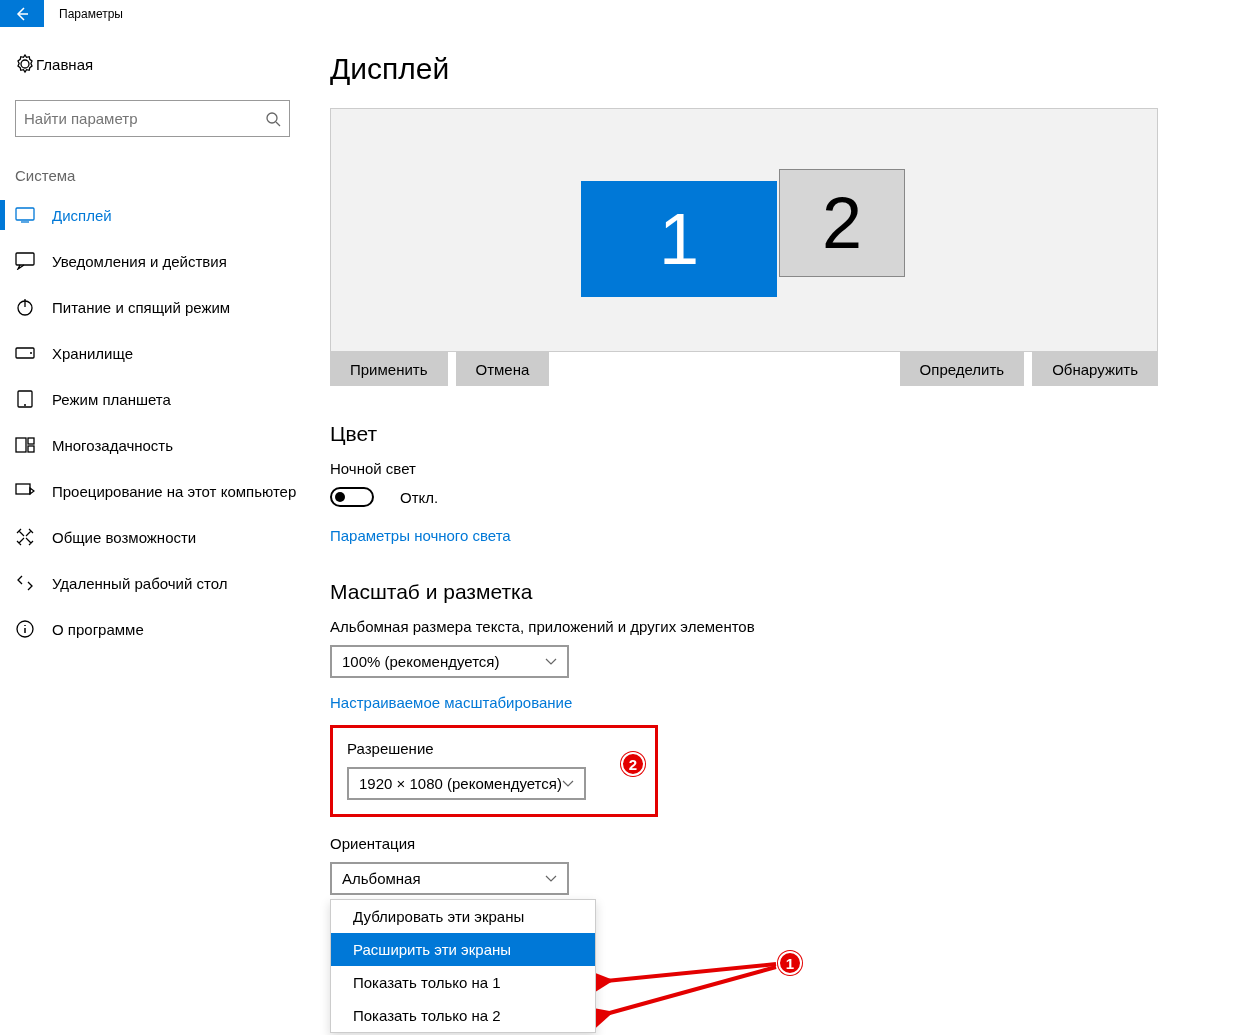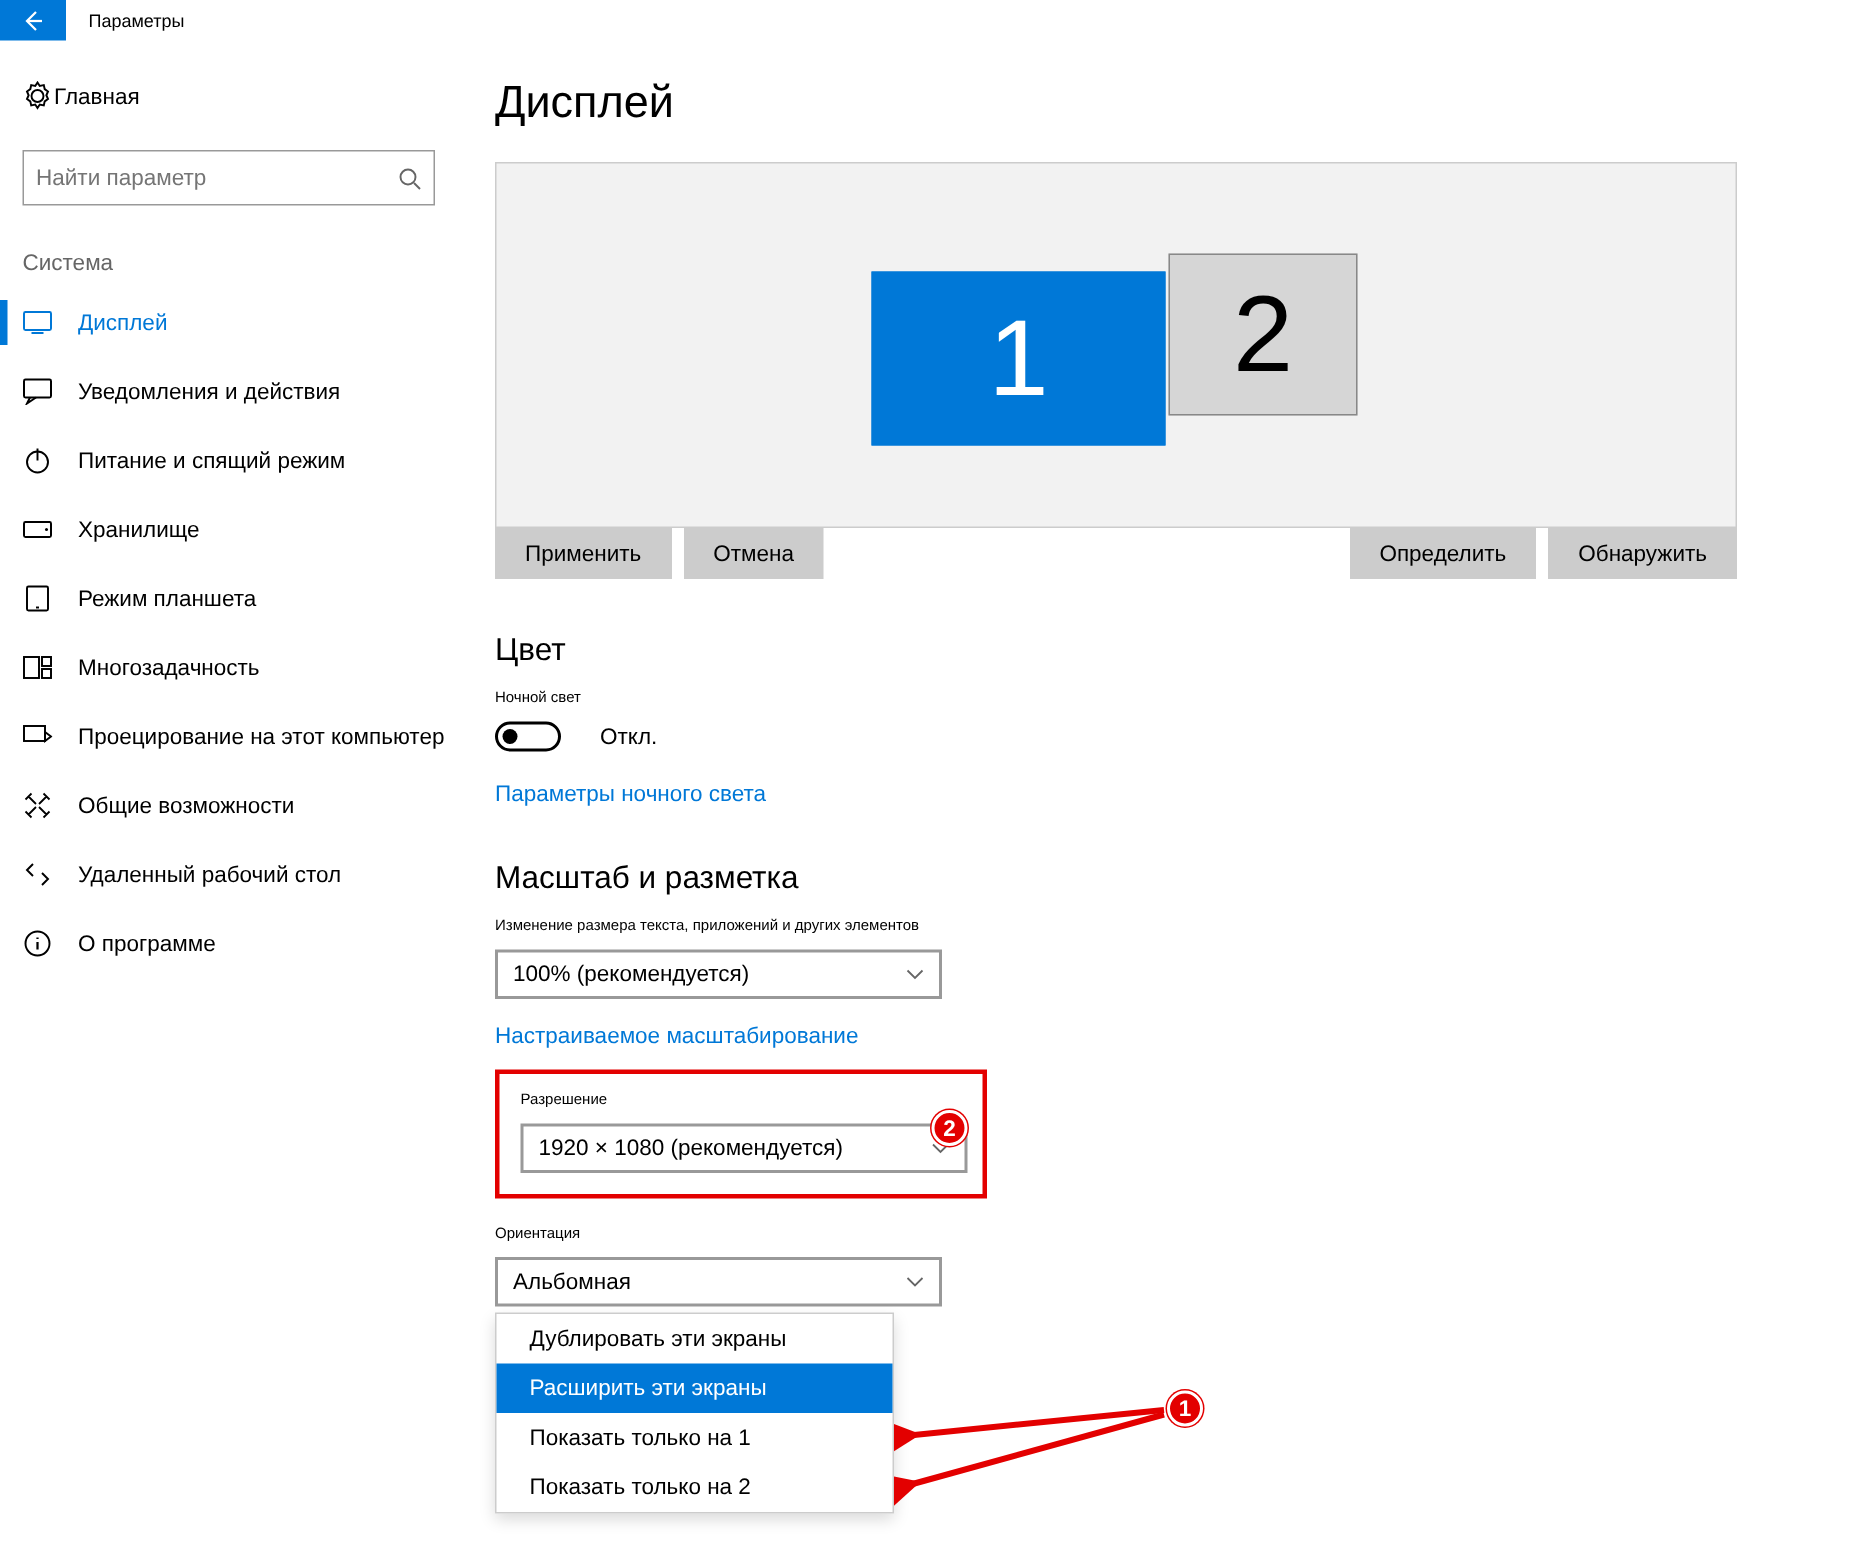--- a/index.html
+++ b/index.html
@@ -152,21 +152,21 @@
     cursor: default;
   }
   .action-row .spacer { flex:1; }
   .section-heading {
     font-size: 21px;
     font-weight: 400;
     margin-top: 36px;
     margin-bottom: 14px;
   }
   .field-label {
-    font-size: 10px;
+    font-size: 15px;
     margin-bottom: 10px;
   }
   .toggle-row {
     display: flex;
     align-items: center;
     gap: 26px;
     margin-bottom: 20px;
   }
   .toggle {
     width: 44px;
@@ -180,21 +180,21 @@
     position: absolute;
     left: 3px;
     top: 3px;
     width: 10px;
     height: 10px;
     background: #000;
     border-radius: 50%;
   }
   .link { color: #0078d7; font-size: 15px; cursor: default; }
   .combo {
-    width: 298px;
+    width: 239px;
     height: 33px;
     border: 2px solid #999;
     display: flex;
     align-items: center;
     padding: 0 10px;
     justify-content: space-between;
     margin-top: 6px;
     background: #fff;
     text-align: center;
   }
@@ -386,21 +386,21 @@
 
     <div class="section-heading">Цвет</div>
     <div class="field-label">Ночной свет</div>
     <div class="toggle-row">
       <div class="toggle"></div>
       <span>Откл.</span>
     </div>
     <div class="link">Параметры ночного света</div>
 
     <div class="section-heading">Масштаб и разметка</div>
-    <div class="field-label">Изменение размера текста, приложений и других элементов</div>
+    <div class="field-label">Альбомная размера текста, приложений и других элементов</div>
     <div class="combo">
       <span>100% (рекомендуется)</span>
       <span class="chev">
           <svg width="12" height="8" viewBox="0 0 12 8">
             <path d="M1 1l5 5 5-5" fill="none" stroke="#666" stroke-width="1.2"></path>
           </svg>
         </span>
     </div>
     <div class="link" style="margin-top:16px">Настраиваемое масштабирование</div>
 

